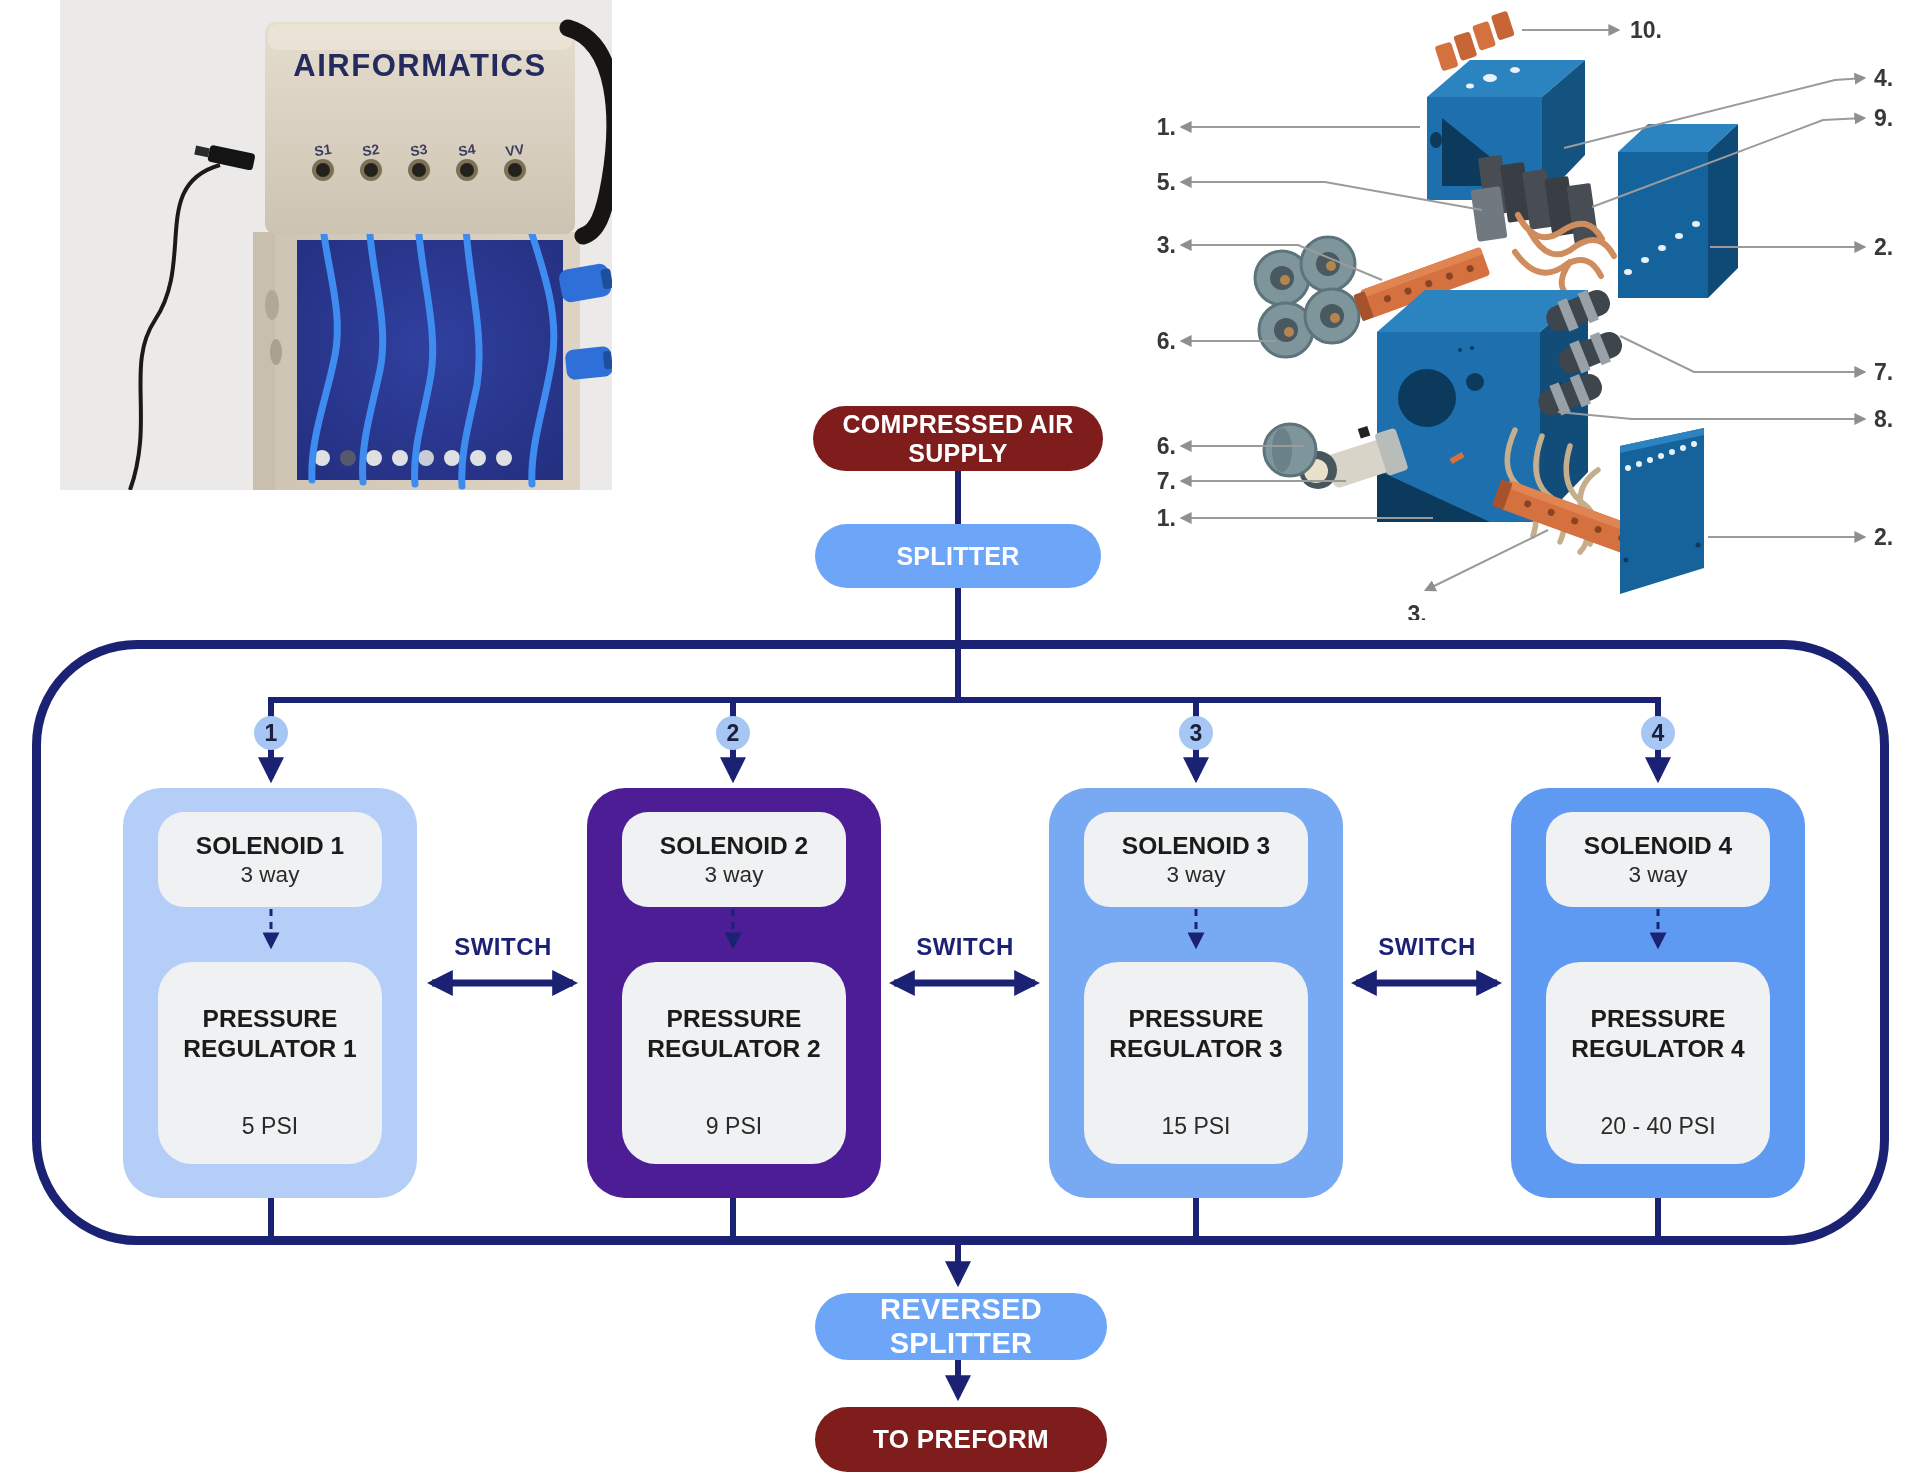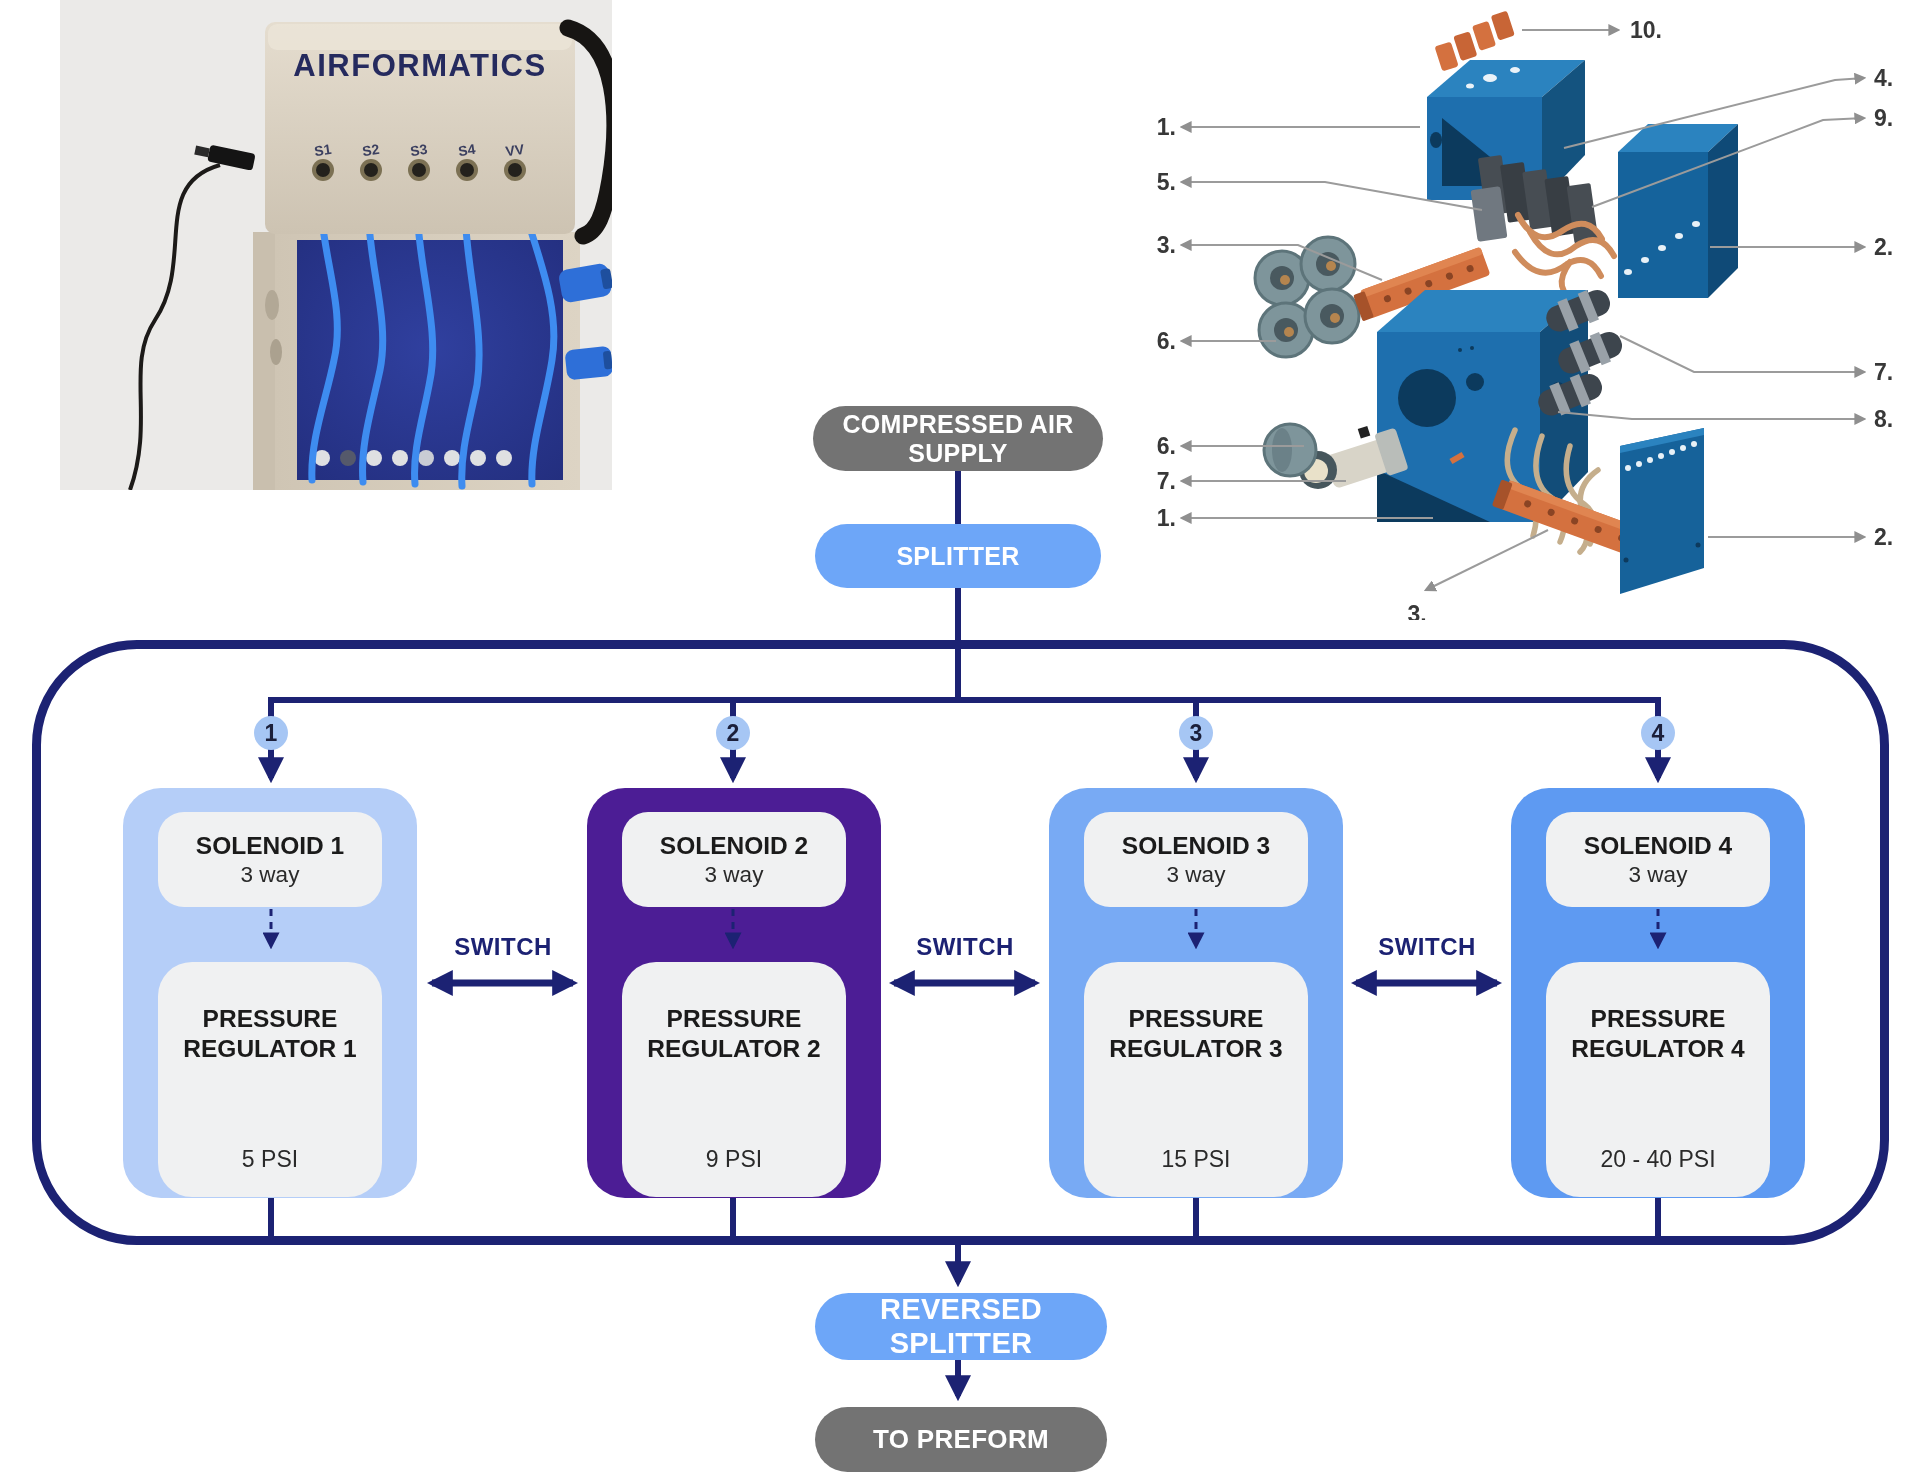--- a/index.html
+++ b/index.html
@@ -7,21 +7,21 @@
     position:relative;width:1920px;height:1484px;background:#ffffff;overflow:hidden;
     font-family:"Liberation Sans", sans-serif;
   }
   .abs{position:absolute;}
   
   .pill{
     position:absolute;display:flex;align-items:center;justify-content:center;
     text-align:center;color:#ffffff;font-weight:bold;z-index:6;
     line-height:1.15;letter-spacing:.3px;
   }
-  .pill.dark{background:#737373;}
+  .pill.dark{background:#7f1d1d;}
   .pill.blue{background:#6da6f8;}
   #pill-supply{left:813px;top:406px;width:290px;height:65px;border-radius:33px;font-size:25px;}
   #pill-splitter{left:815px;top:524px;width:286px;height:64px;border-radius:32px;font-size:25px;}
   #pill-reversed{left:815px;top:1293px;width:292px;height:67px;border-radius:34px;font-size:29px;}
   #pill-preform{left:815px;top:1407px;width:292px;height:65px;border-radius:33px;font-size:26px;}
   
   #arduino-box{
     left:32px;top:640px;width:1857px;height:605px;border:9px solid #1c2273;
     border-radius:105px;box-sizing:border-box;z-index:1;background:transparent;
   }
@@ -37,21 +37,21 @@
   #branch-2{left:587px;background:#4c1d95;}
   #branch-3{left:1049px;background:#78aaf4;}
   #branch-4{left:1511px;background:#5e9af2;}
   .sol-box{
     position:absolute;left:35px;top:24px;width:224px;height:95px;border-radius:26px;
     background:#f0f1f2;display:flex;flex-direction:column;align-items:center;justify-content:center;
   }
   .sol-title{font-weight:bold;font-size:24.5px;color:#1b1b1b;}
   .sol-mode{font-size:22.5px;color:#2a2a2a;margin-top:2px;}
   .reg-box{
-    position:absolute;left:35px;top:174px;width:224px;height:235px;border-radius:34px;
+    position:absolute;left:35px;top:174px;width:224px;height:202px;border-radius:34px;
     background:#f0f1f2;display:flex;flex-direction:column;align-items:center;
     justify-content:space-between;box-sizing:border-box;padding:42px 8px 24px 8px;text-align:center;
   }
   .reg-title{font-weight:bold;font-size:24.5px;color:#1b1b1b;line-height:1.22;}
   .reg-psi{font-size:23px;color:#2a2a2a;}
   
   .switch-label{
     position:absolute;top:933px;width:140px;text-align:center;z-index:6;
     font-weight:bold;font-size:24px;color:#1c2273;letter-spacing:.5px;
   }

